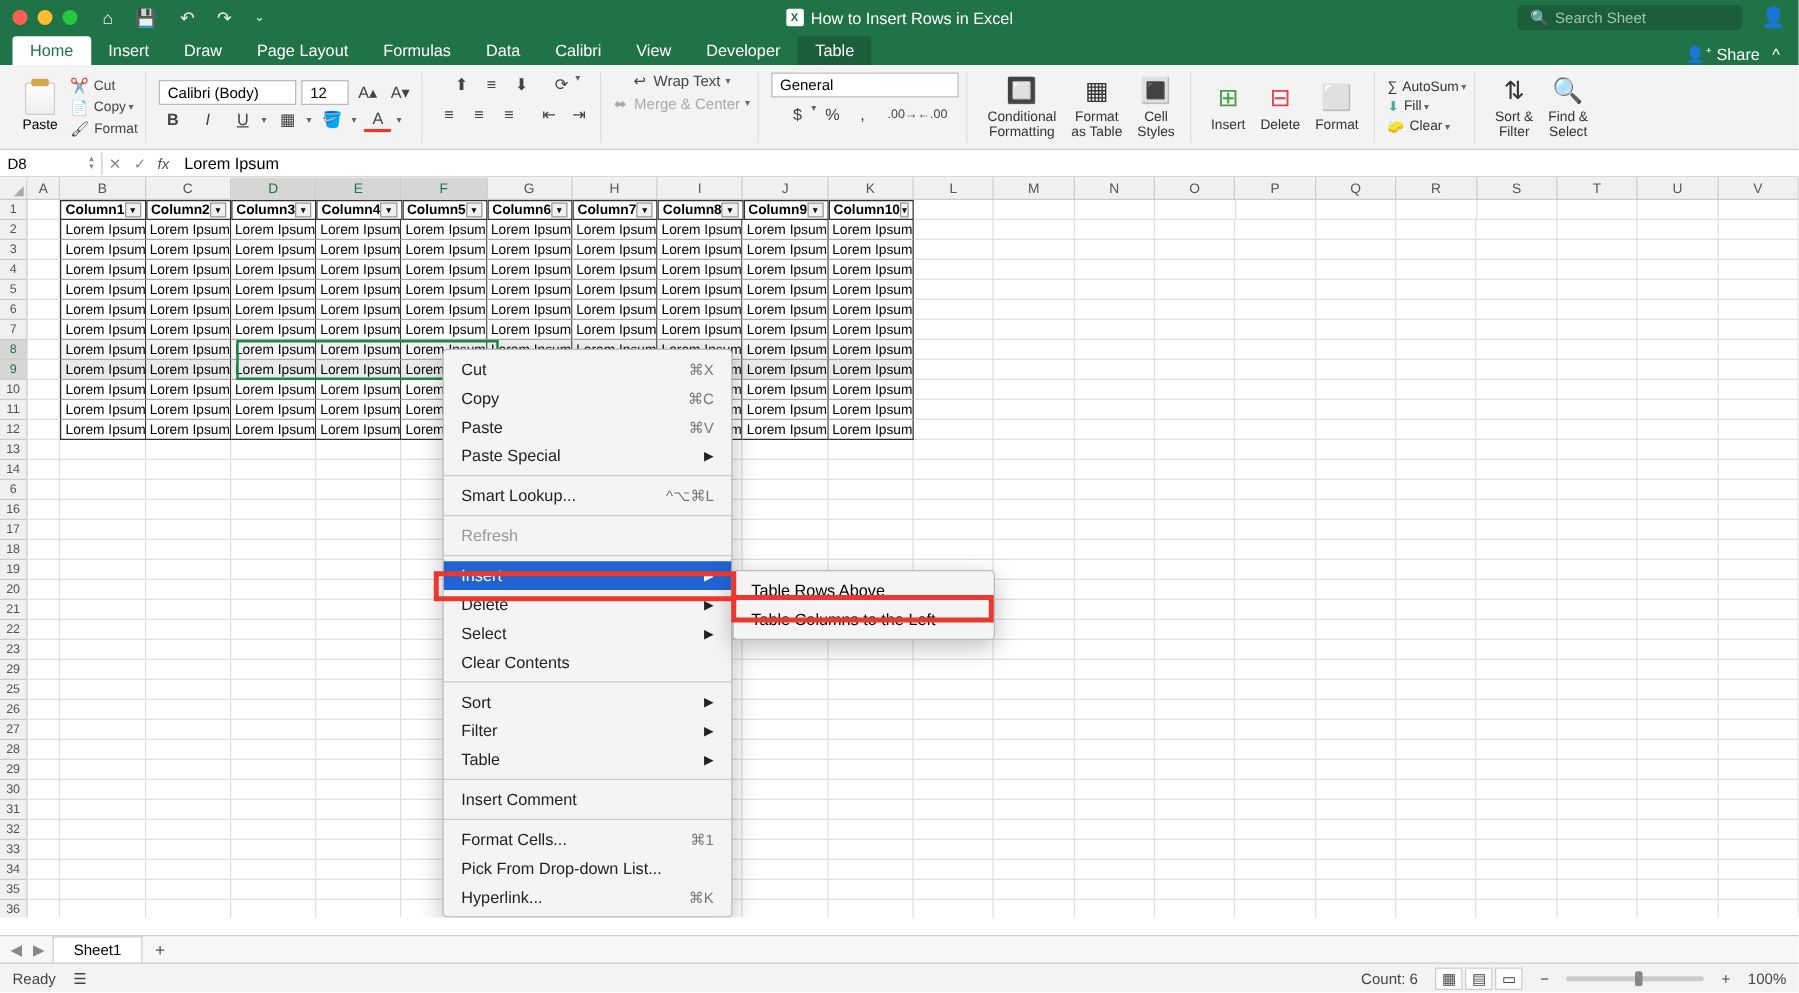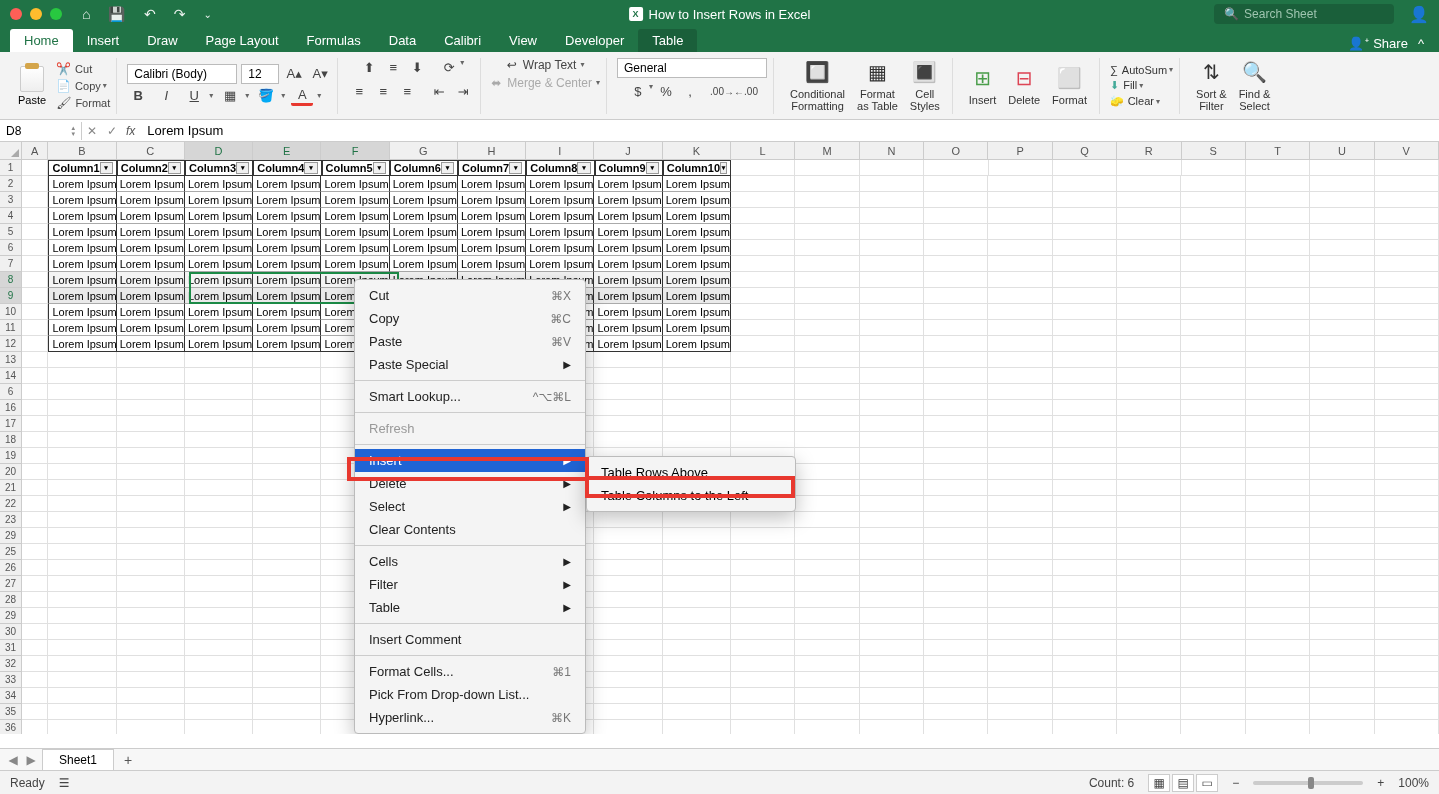--- a/index.html
+++ b/index.html
@@ -1330,21 +1330,21 @@
       </div>
       <div class="ctx-item">
         <span>Select</span>
         <span class="ctx-arrow">▶</span>
       </div>
       <div class="ctx-item">
         <span>Clear Contents</span>
       </div>
       <div class="ctx-sep"></div>
       <div class="ctx-item">
-        <span>Cells</span>
+        <span>Sort</span>
         <span class="ctx-arrow">▶</span>
       </div>
       <div class="ctx-item">
         <span>Filter</span>
         <span class="ctx-arrow">▶</span>
       </div>
       <div class="ctx-item">
         <span>Table</span>
         <span class="ctx-arrow">▶</span>
       </div>

